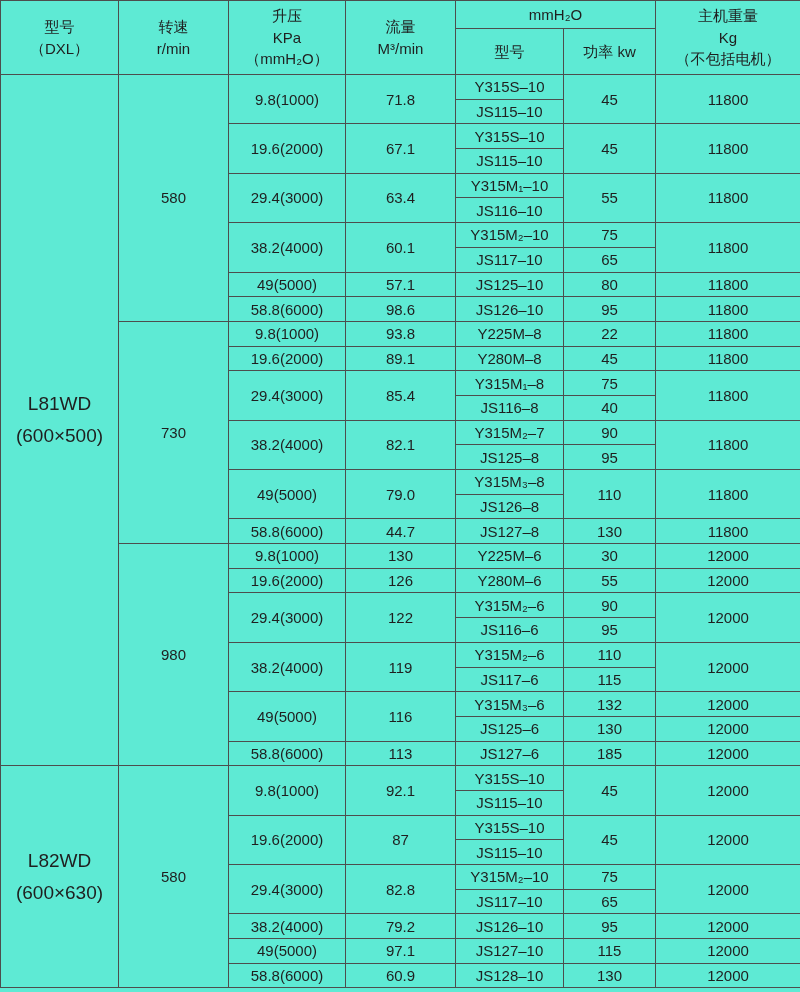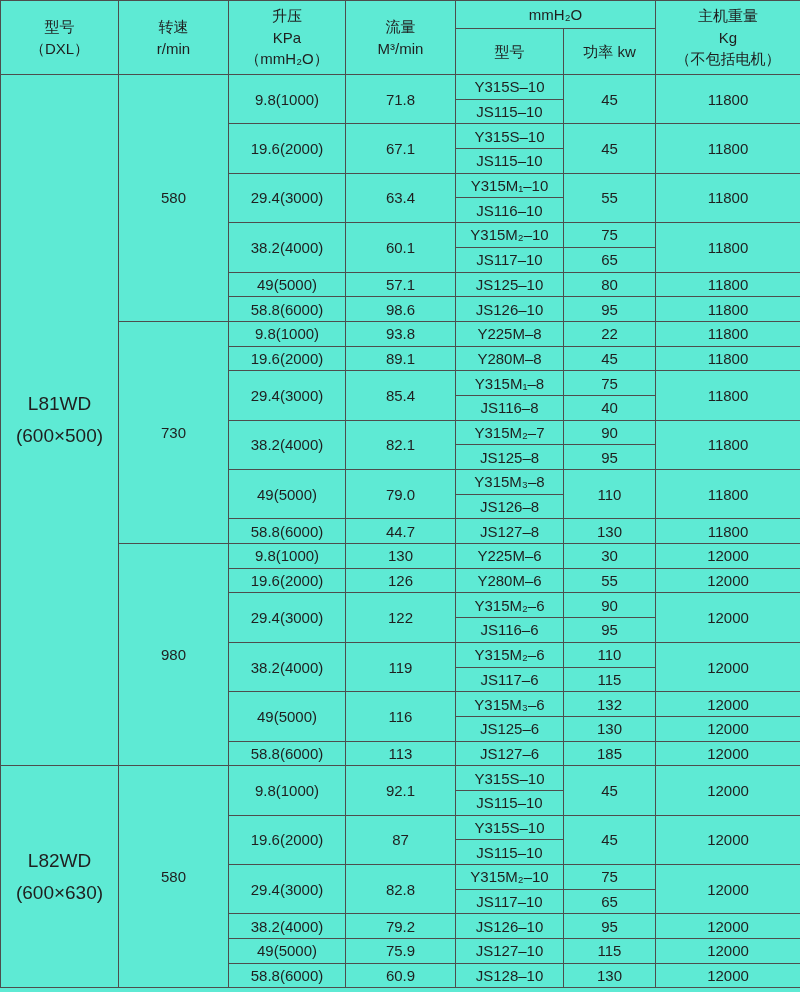--- a/index.html
+++ b/index.html
@@ -284,21 +284,21 @@
         </tr>
         <tr>
           <td class="cell-pressure">38.2(4000)</td>
           <td class="cell-flow">79.2</td>
           <td class="cell-motor-model">JS126–10</td>
           <td class="cell-power">95</td>
           <td class="cell-weight">12000</td>
         </tr>
         <tr>
           <td class="cell-pressure">49(5000)</td>
-          <td class="cell-flow">75.9</td>
+          <td class="cell-flow">97.1</td>
           <td class="cell-motor-model">JS127–10</td>
           <td class="cell-power">115</td>
           <td class="cell-weight">12000</td>
         </tr>
         <tr>
           <td class="cell-pressure">58.8(6000)</td>
           <td class="cell-flow">60.9</td>
           <td class="cell-motor-model">JS128–10</td>
           <td class="cell-power">130</td>
           <td class="cell-weight">12000</td>

